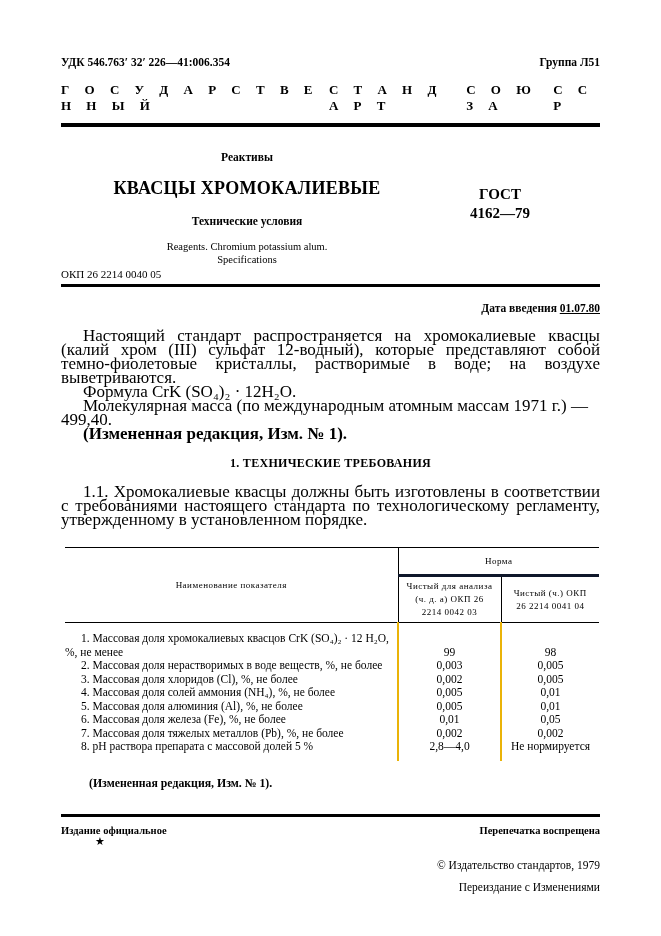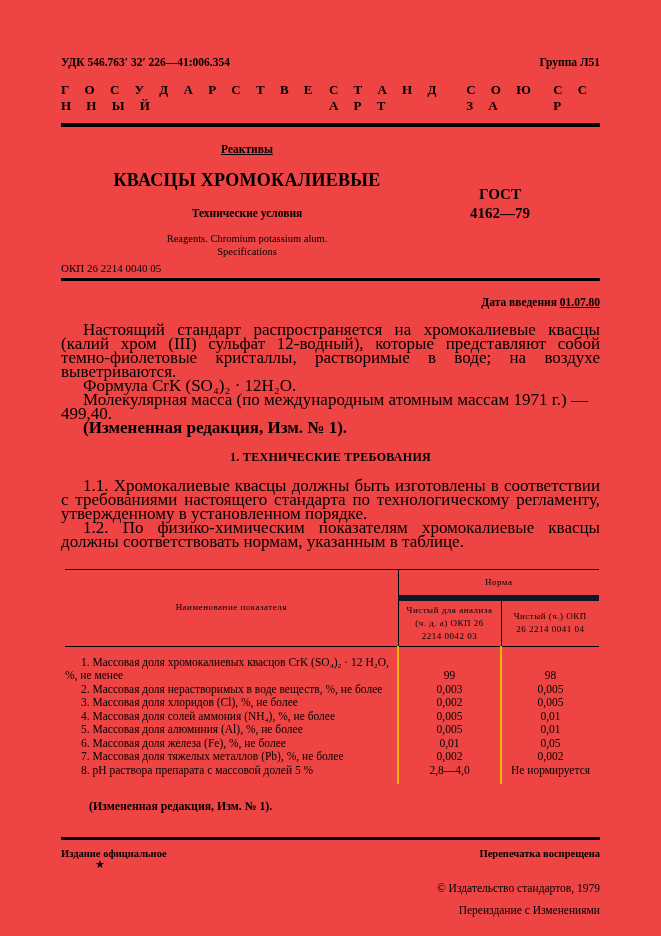--- a/index.html
+++ b/index.html
@@ -1,62 +1,62 @@
 <!DOCTYPE html>
 <html><head>
 <meta charset="utf-8">
 <style>
   * { margin:0; padding:0; box-sizing:border-box; }
   html,body { background:#e8e8e8; }
   .page {
     position:relative;
     width:661px; height:936px;
     margin:0 auto;
-    background:#ef4444;
+    background:#ffffff;
     color:#000;
     font-family:"Liberation Serif","DejaVu Serif",serif;
     padding:56px 61px 0 61px;
     overflow:hidden;
   }
   
   .udk-row { display:flex; justify-content:space-between; font-weight:bold; font-size:11.5px; }
   .org-row { display:flex; justify-content:space-between; margin-top:14px; font-weight:bold; font-size:13px; }
   .org-row span { letter-spacing:6px; }
   .rule-thick { height:4px; background:#000; margin-top:9px; }
   .rule-med { height:3px; background:#000; }
   
   .title-area { position:relative; height:132px; }
   .t-left { width:372px; text-align:center; }
-  .t-category { padding-top:16px; font-weight:bold; font-size:11.5px;text-decoration:underline; }
+  .t-category { padding-top:24px; font-weight:bold; font-size:11.5px; }
   .t-title { margin-top:15px; font-weight:bold; font-size:18px; letter-spacing:.3px; }
   .t-subtitle { margin-top:16px; font-weight:bold; font-size:11.5px; }
   .t-en { margin-top:13px; font-size:10.5px; line-height:13px; }
   .gost-box { position:absolute; top:58px; right:30px; width:140px; text-align:center;
               font-weight:bold; font-size:15px; line-height:19px; }
-  .okp-line { margin-top:3px; font-size:11px; }
+  .okp-line { margin-top:9px; font-size:11px; }
   .rule-okp { margin-top:4px; }
   
   .date-line { margin-top:15px; text-align:right; font-weight:bold; font-size:11.5px;font-family:Liberation Serif, serif; }
   .date-line .dv { text-decoration:underline; }
   .par { margin-top:0; font-size:17px; line-height:14px; text-align:justify; text-indent:22px; }
   .par-first { margin-top:15px; }
   .noindent-just-off { text-align:left; }
   .bold { font-weight:bold; }
   .sec-heading { margin-top:15px; text-align:center; font-weight:bold; font-size:12px; letter-spacing:.3px; }
   .sec-heading + .par { margin-top:14px; }
   
   table.spec { border-collapse:collapse; table-layout:fixed; width:534px; margin:20px 0 0 4px;
                border-top:1.5px solid #000; }
   table.spec col.c1 { width:333px; }
   table.spec col.c2 { width:103px; }
   table.spec col.c3 { width:98px; }
   table.spec th { font-weight:normal; font-size:9px; letter-spacing:.5px; line-height:13px;
                   text-align:center; vertical-align:middle; }
   th.col1-h { padding:4px 20px; }
-  th.norma-h { border-left:1px solid #000; border-bottom:6px solid #0f172a; height:28px; }
+  th.norma-h { border-left:1px solid #000; border-bottom:3px solid #0f172a; height:28px; }
   th.sub-h { border-left:1px solid #000; height:46px; padding:3px 8px; }
   table.spec thead tr.subrow th, table.spec thead th.col1-h { border-bottom:1.5px solid #000; }
   table.spec td { font-size:11.5px; line-height:13.5px; vertical-align:bottom; }
   td.name { text-align:left; text-indent:16px; padding-right:6px; }
   td.val { text-align:center; border-left:2px solid #eab308; }
   tr.first td { padding-top:9px; }
   tr.last td { padding-bottom:7px; }
   .table-note { margin:15px 0 0 28px; font-weight:bold; font-size:11.8px; }
   
   .rule-footer { margin-top:23px; height:3px; }
@@ -106,21 +106,20 @@
     <span class="dv">01.07.80</span>
   </div>
 
   <p class="par par-first">Настоящий стандарт распространяется на хромокалиевые квасцы (калий хром (III) сульфат 12-водный), которые представляют собой темно-фиолетовые кристаллы, растворимые в воде; на воздухе выветриваются.</p>
   <p class="par noindent-just-off">Формула CrK (SO₄)₂ · 12H₂O.</p>
   <p class="par noindent-just-off">Молекулярная масса (по международным атомным массам 1971 г.) — 499,40.</p>
   <p class="par noindent-just-off bold">(Измененная редакция, Изм. № 1).</p>
 
   <div class="sec-heading">1. ТЕХНИЧЕСКИЕ ТРЕБОВАНИЯ</div>
   <p class="par">1.1. Хромокалиевые квасцы должны быть изготовлены в соответствии с требованиями настоящего стандарта по технологическому регламенту, утвержденному в установленном порядке.</p>
-  <p class="par">1.2. По физико-химическим показателям хромокалиевые квасцы должны соответствовать нормам, указанным в таблице.</p>
 
   <table class="spec">
     <colgroup>
         <col class="c1">
         <col class="c2">
         <col class="c3">
       </colgroup>
     <thead>
       <tr>
         <th class="col1-h" rowspan="2">Наименование показателя</th>

